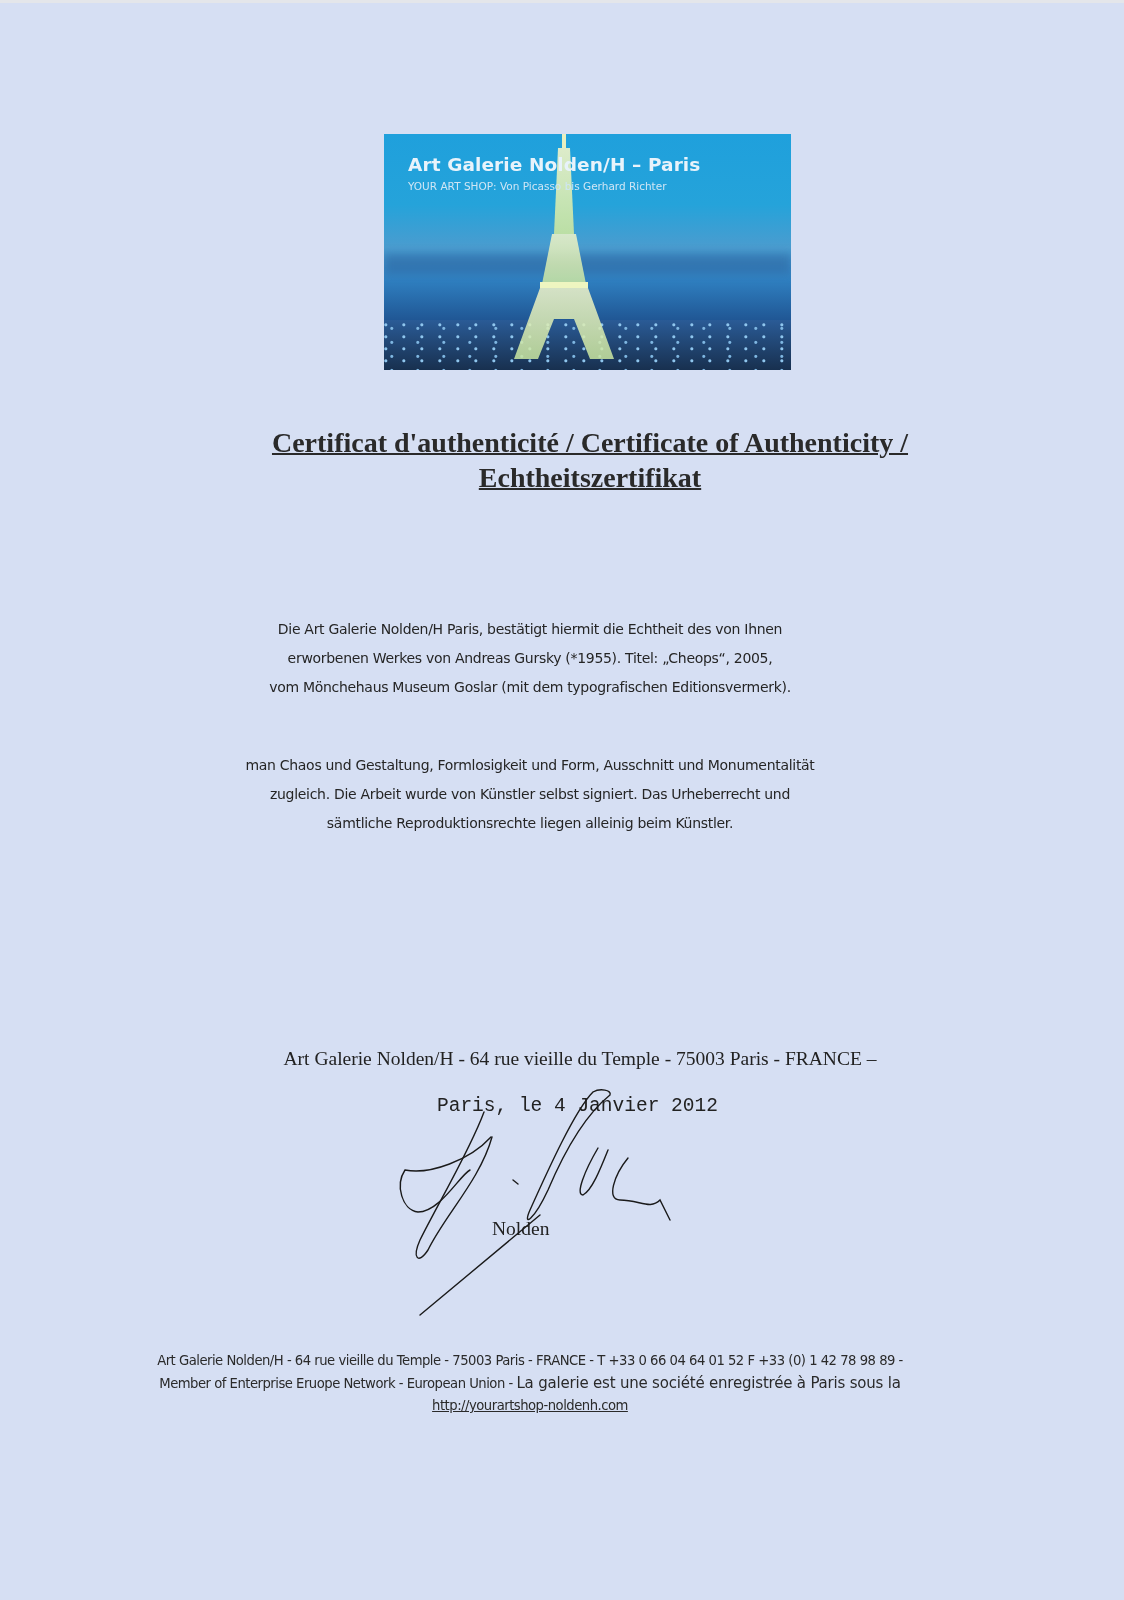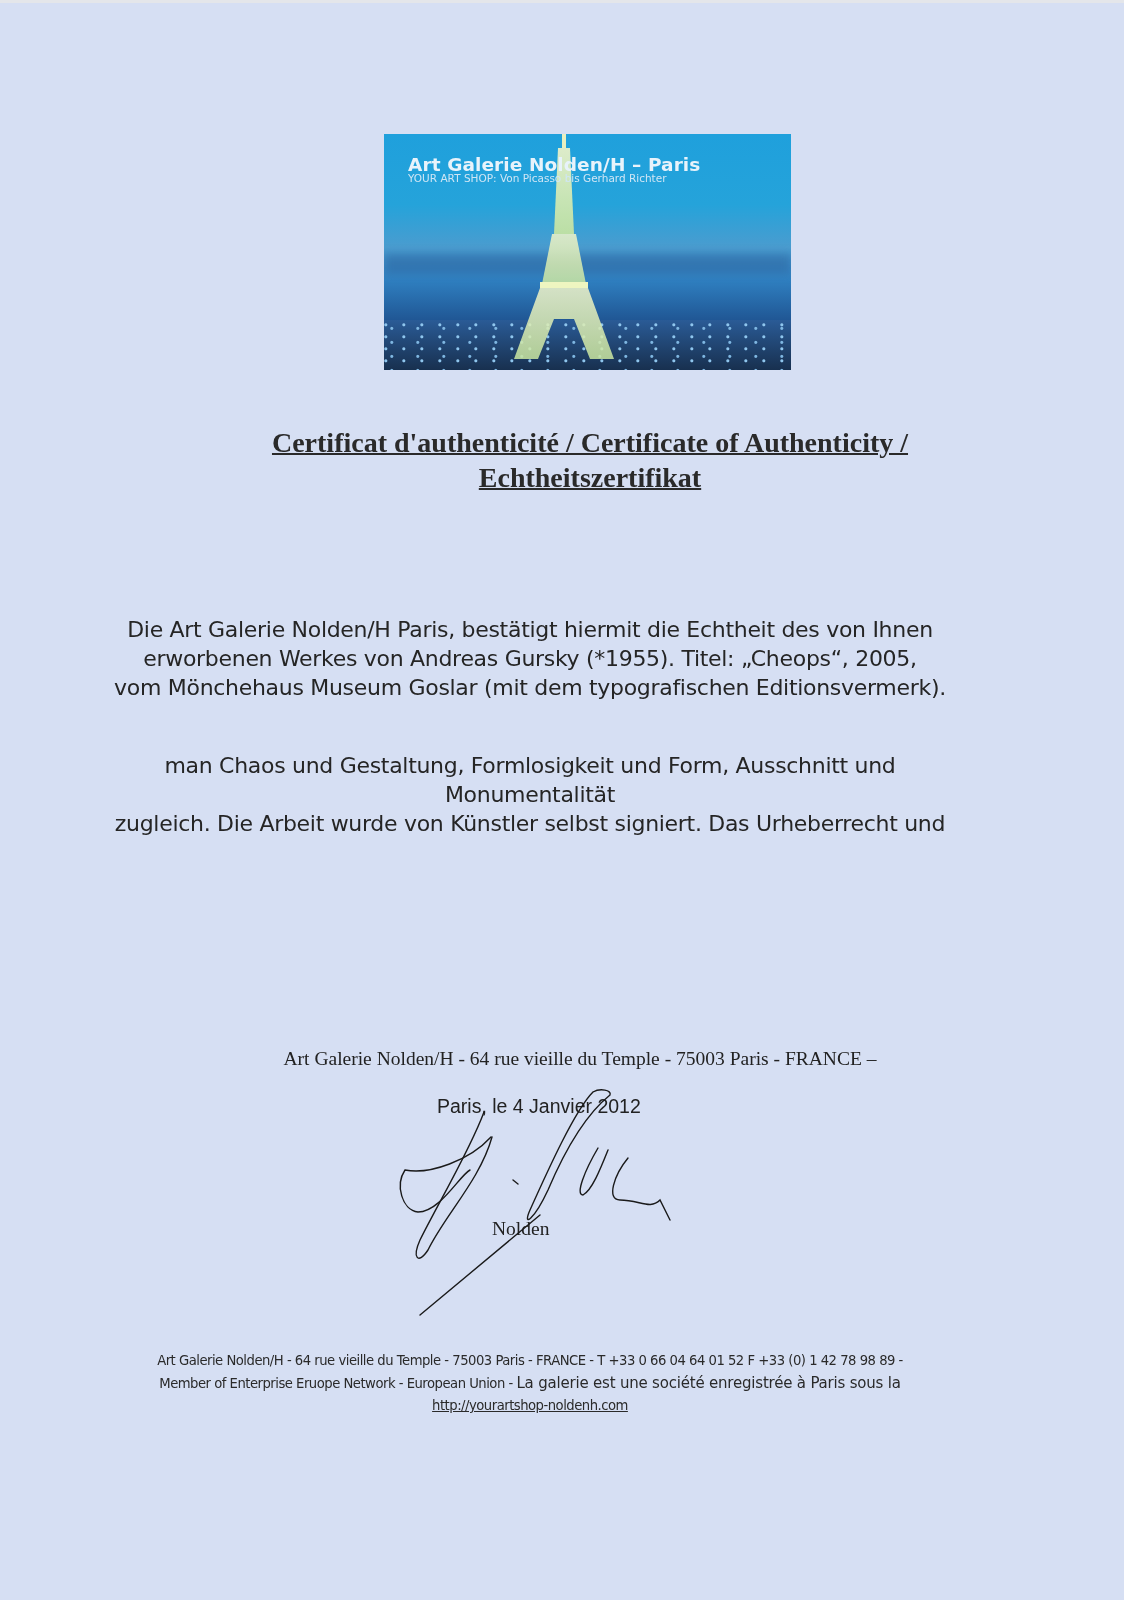--- a/index.html
+++ b/index.html
@@ -17,38 +17,38 @@
     background:linear-gradient(180deg,#1fa0dc 0%,#25a3da 30%,#4a9ccf 48%,#2f7fc0 62%,#1d4f8c 82%,#18345e 100%);
   }
   .banner .haze { position:absolute; left:0; top:120px; width:100%; height:20px; background:rgba(40,90,150,0.45); filter:blur(4px); }
   .banner .city { position:absolute; left:0; bottom:0; width:100%; height:50px;
     background:radial-gradient(circle at 10% 40%,#8fc6ee 1px,transparent 2px),
                radial-gradient(circle at 30% 60%,#7fb7e2 1px,transparent 2px),
                linear-gradient(180deg,#2a5b96,#18304f);
     background-size:18px 12px,26px 14px,100% 100%; }
   .tower { position:absolute; left:120px; top:0; width:120px; height:236px; }
   .banner-title { position:absolute; left:24px; top:20px; font-family:"DejaVu Sans", sans-serif; font-weight:bold; font-size:18.5px; color:#e8f3fb; letter-spacing:0.1px; white-space:nowrap; }
-  .banner-sub { position:absolute; left:24px; top:36px; width:280px; font-family:"DejaVu Sans", sans-serif; font-size:10.5px; line-height:16px; color:#cfe6f5; }
+  .banner-sub { position:absolute; left:24px; top:44px; width:280px; font-family:"DejaVu Sans", sans-serif; font-size:10.5px; line-height:16px; color:#cfe6f5; }
   .title {
     position:absolute; left:160px; top:425px; width:860px; text-align:center;
     font-family:"Liberation Serif", serif; font-weight:bold; font-size:28px; line-height:35px;
     color:#2a2a2a; text-decoration:underline; text-decoration-thickness:2px;
   }
   .para {
     position:absolute; left:100px; width:860px; text-align:center;
-    font-family:"DejaVu Sans", sans-serif; font-size:22px; line-height:29px; color:#252525;
+    font-family:"DejaVu Sans", sans-serif; font-size:14px; line-height:29px; color:#252525;
     letter-spacing:-0.3px;
   }
   .p1 { top:615px; }
   .p2 { top:751px; }
   .addr {
     position:absolute; left:150px; top:1048px; width:860px; text-align:center;
     font-family:"Liberation Serif", serif; font-size:19.5px; color:#222;
   }
-  .place { position:absolute; left:437px; top:1095px; font-family:Liberation Sans, sans-serif; font-size:19.5px; color:#222; }
+  .place { position:absolute; left:437px; top:1095px; font-family:Liberation Mono, monospace; font-size:19.5px; color:#222; }
   .signame { position:absolute; left:492px; top:1218px; font-family:"Liberation Serif", serif; font-size:19.5px; color:#222; }
   .sig { position:absolute; left:0; top:0; width:1124px; height:1600px; pointer-events:none; }
   .footer {
     position:absolute; left:100px; top:1350px; width:860px; text-align:center;
     font-family:"DejaVu Sans", sans-serif; font-size:13.2px; line-height:22px; color:#2a2a2a;
     letter-spacing:-0.5px;
   }
   .footer .alt { font-size:15px; letter-spacing:-0.2px; }
   .footer a { color:#2a2a2a; text-decoration:underline; }
 </style>
@@ -84,20 +84,21 @@
 
 <div class="para p1">
   <div>Die Art Galerie Nolden/H Paris, bestätigt hiermit die Echtheit des von Ihnen</div>
   <div>erworbenen Werkes von Andreas Gursky (*1955). Titel: „Cheops“, 2005,</div>
   <div>vom Mönchehaus Museum Goslar (mit dem typografischen Editionsvermerk).</div>
 </div>
 
 <div class="para p2">
   <div>man Chaos und Gestaltung, Formlosigkeit und Form, Ausschnitt und Monumentalität</div>
   <div>zugleich. Die Arbeit wurde von Künstler selbst signiert. Das Urheberrecht und</div>
+  <div>sämtliche Reproduktionsrechte liegen alleinig beim Künstler.</div>
 </div>
 
 <div class="addr">Art Galerie Nolden/H - 64 rue vieille du Temple - 75003 Paris - FRANCE –</div>
 <div class="place">Paris, le 4 Janvier 2012</div>
 <div class="signame">Nolden</div>
 
 <svg class="sig" viewBox="0 0 1124 1600">
   <g fill="none" stroke="#1a1a1a" stroke-width="1.4" stroke-linecap="round">
     <path d="M484 1112 C470 1150, 440 1200, 420 1240 C412 1258, 418 1265, 428 1250 C445 1215, 480 1180, 492 1137"></path>
     <path d="M491 1137 C470 1160, 430 1175, 405 1170 C395 1185, 402 1210, 418 1212 C440 1212, 460 1175, 470 1170"></path>

